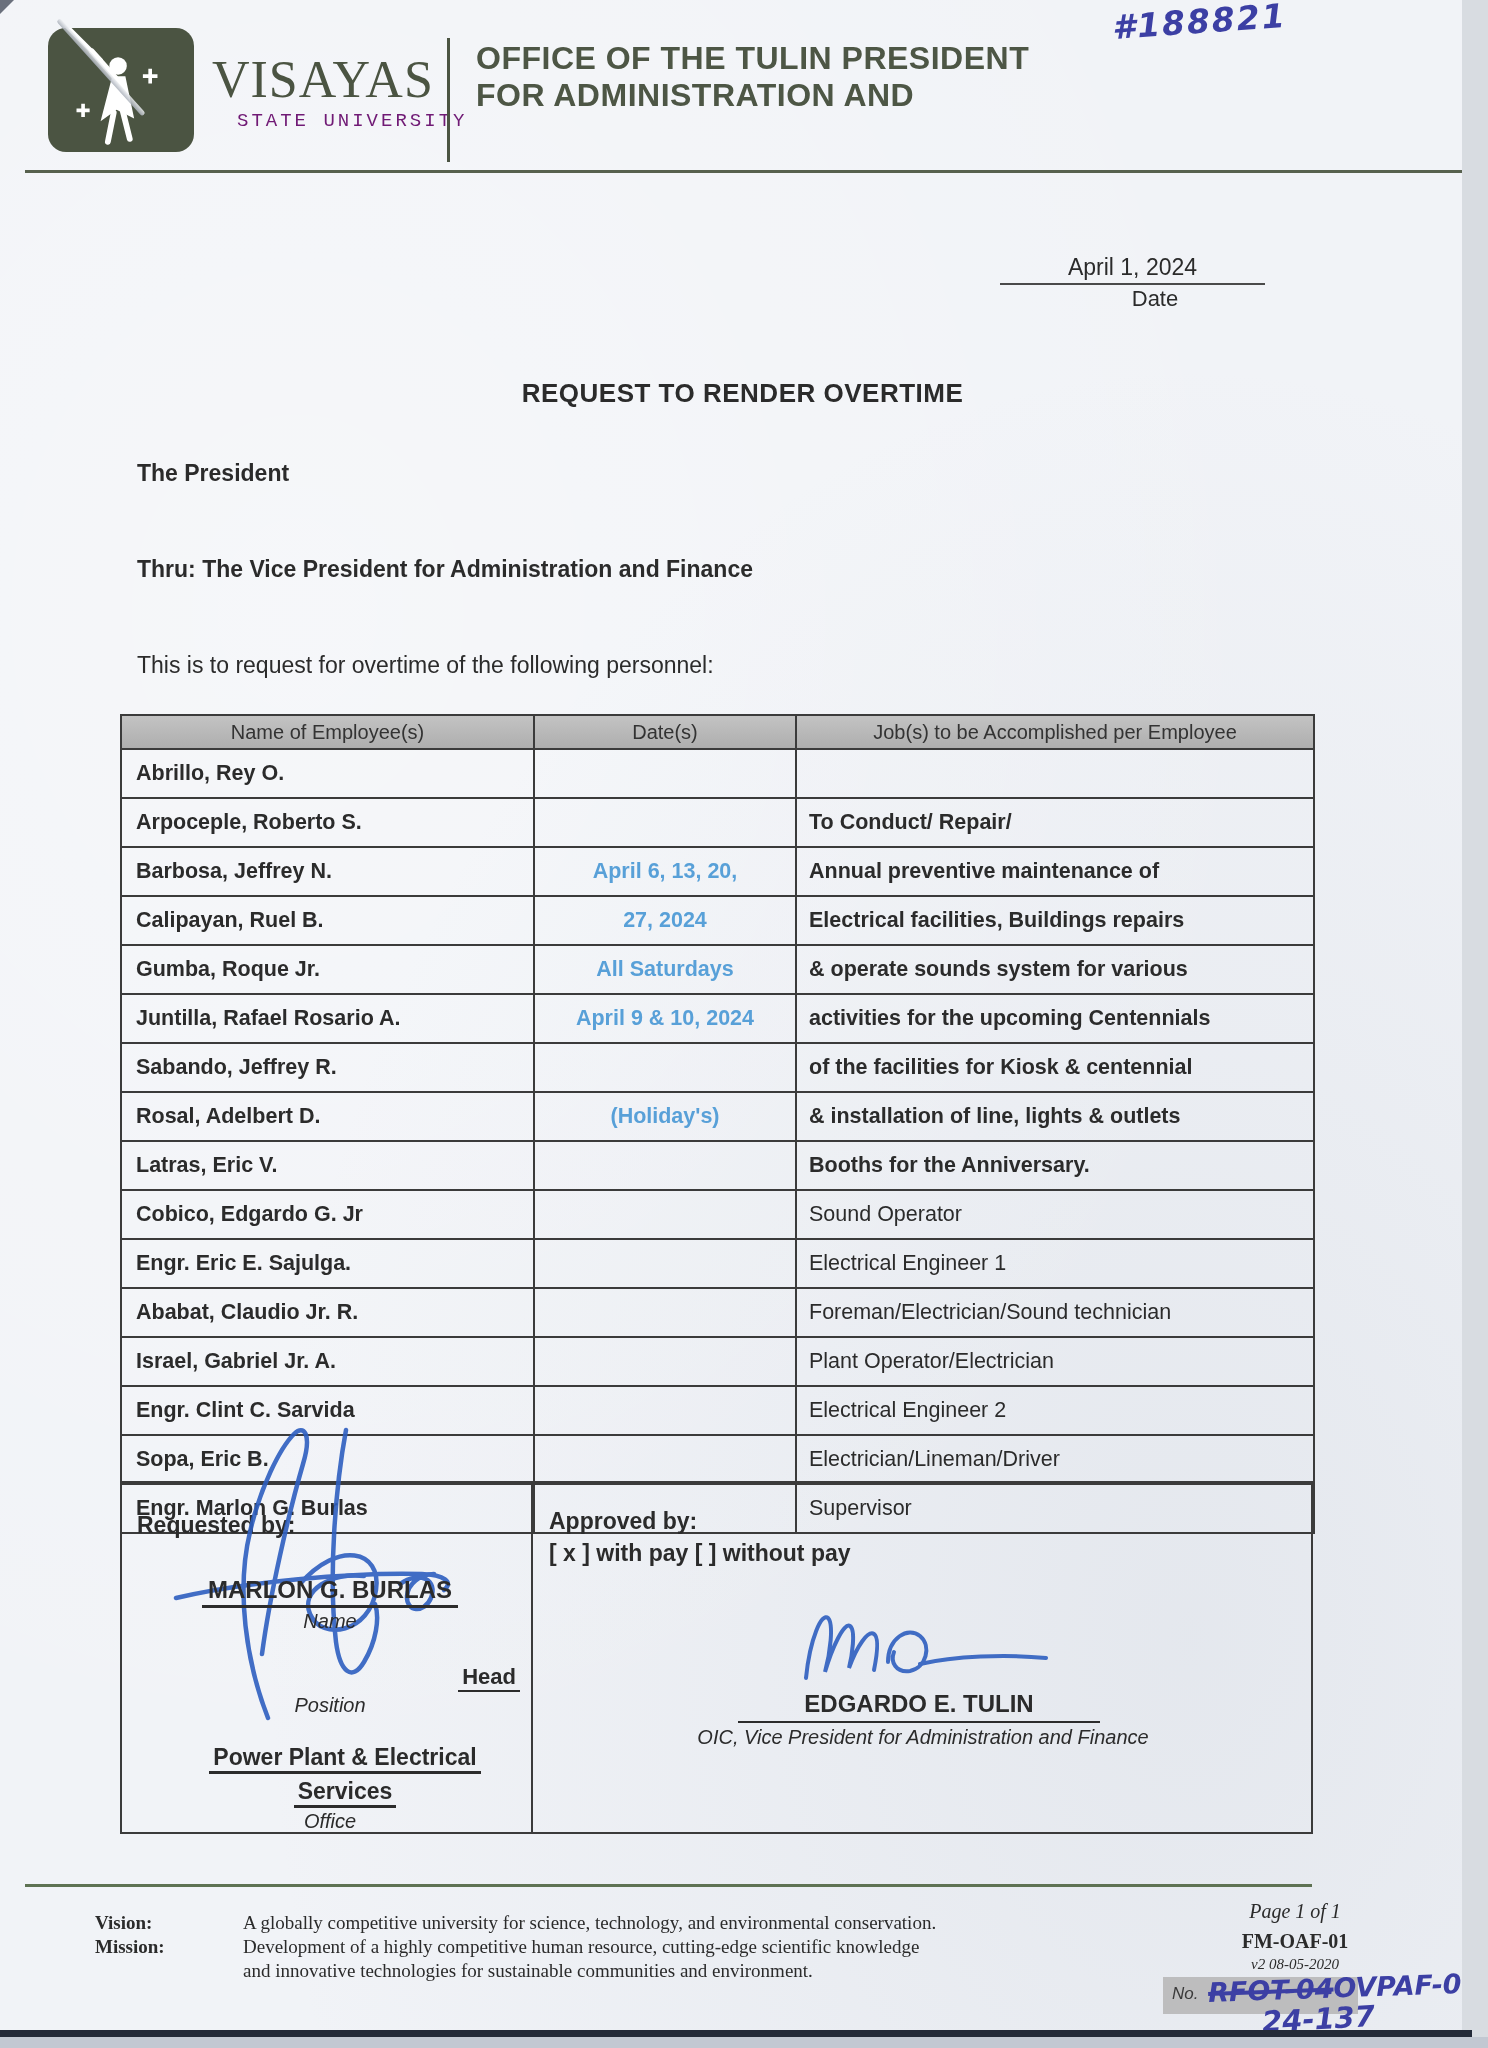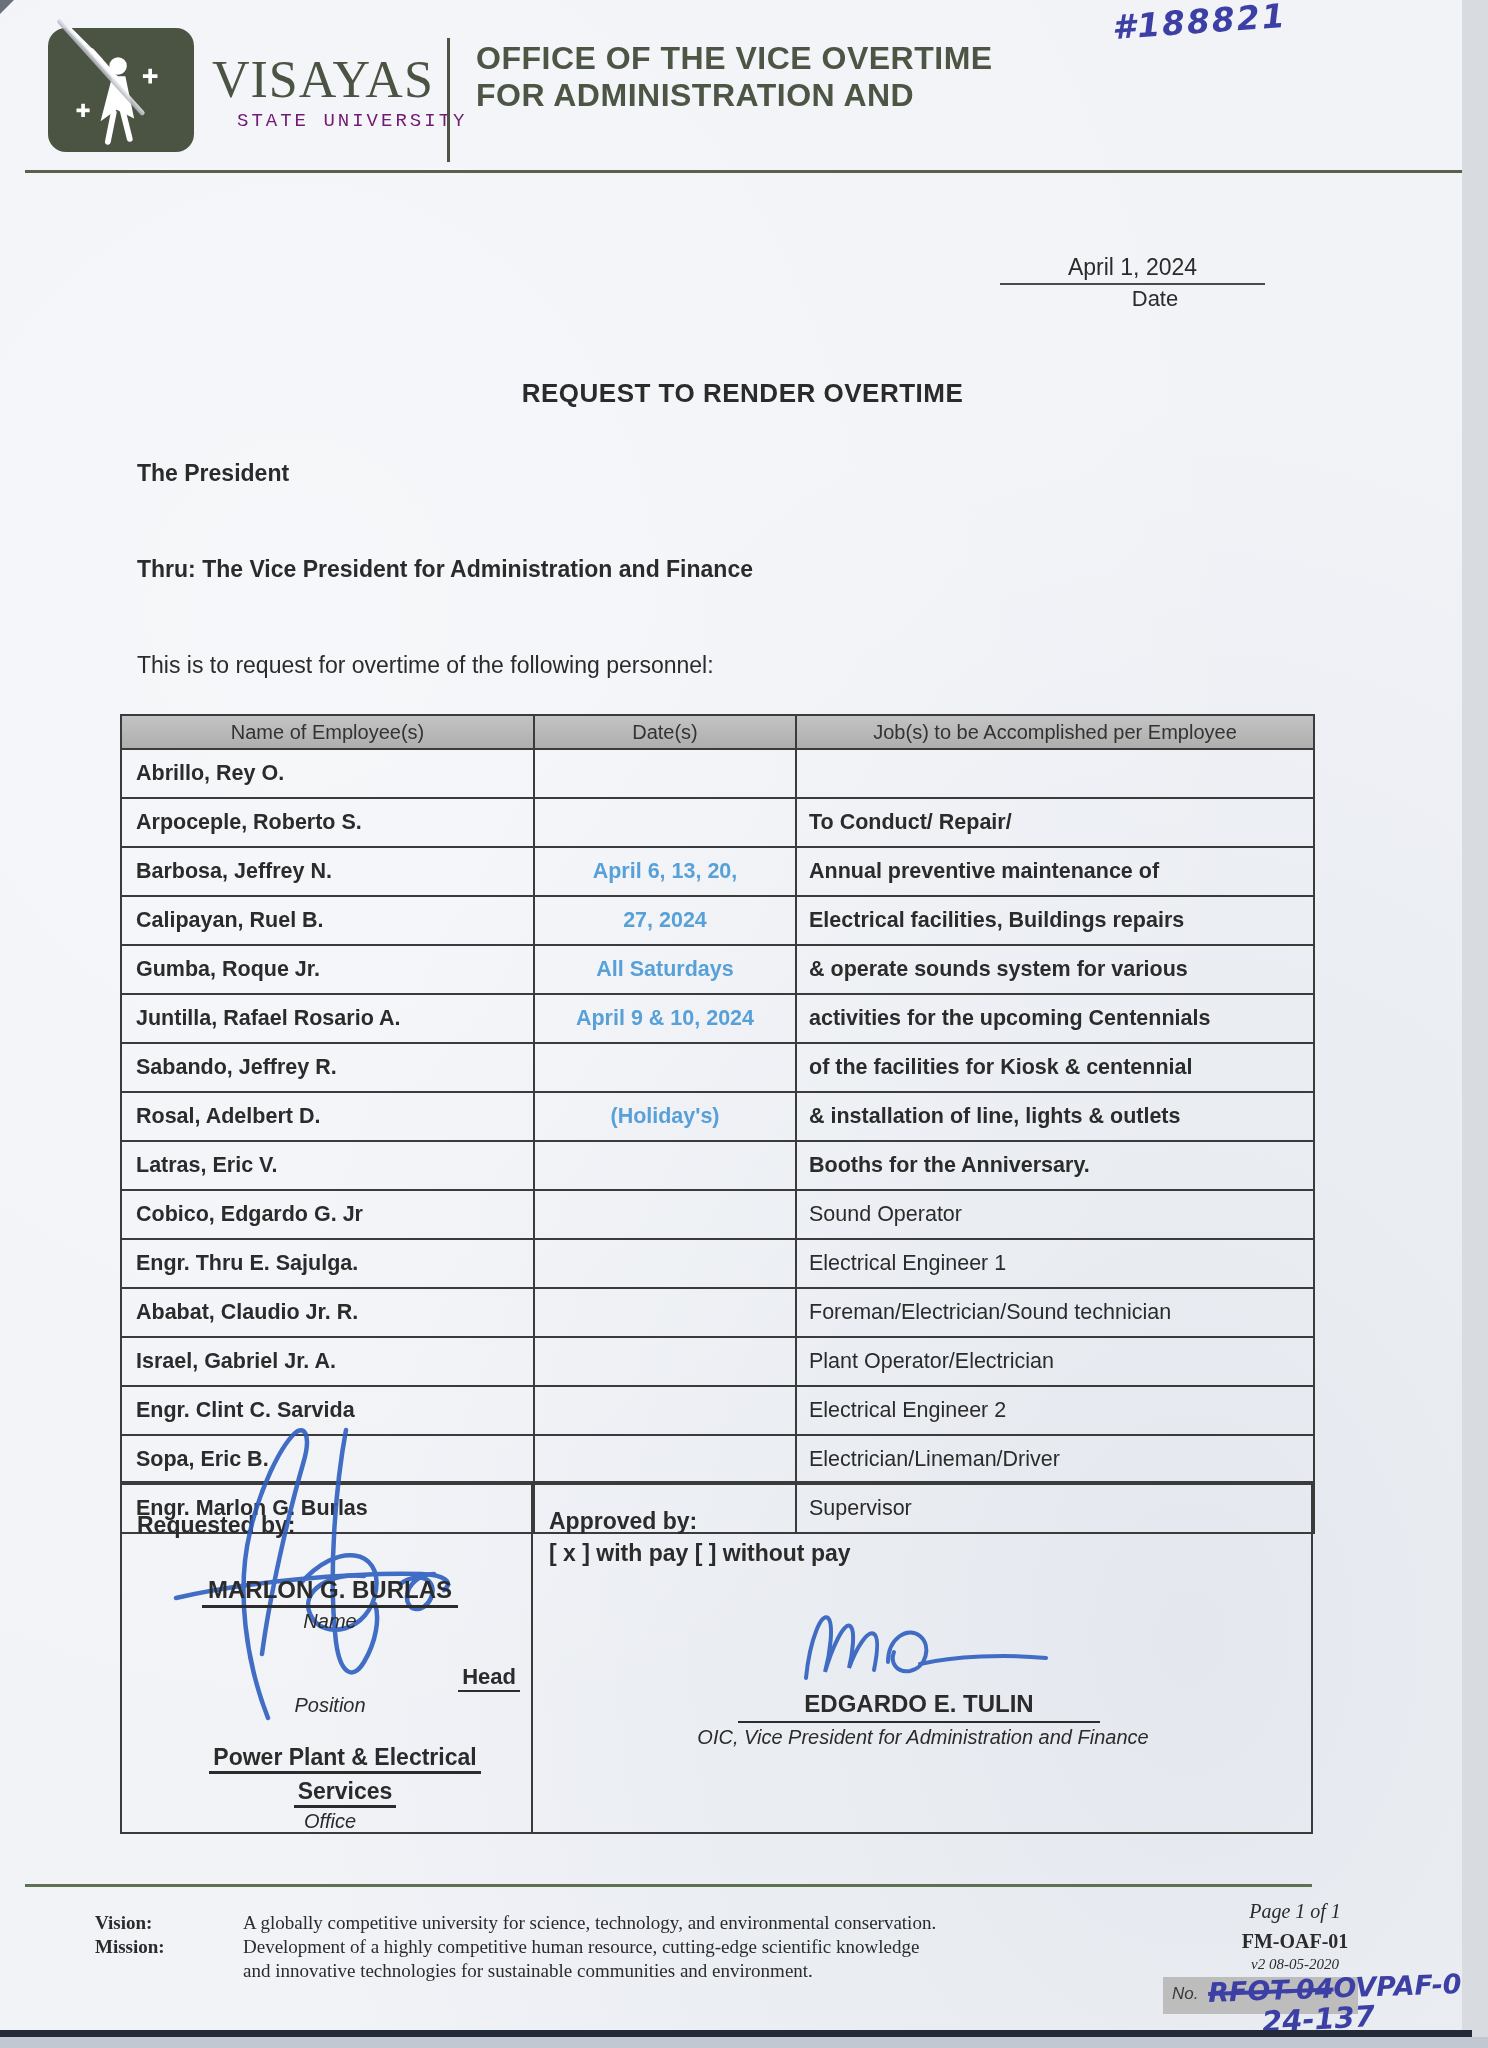--- a/index.html
+++ b/index.html
@@ -117,21 +117,21 @@
         <path d="M70 28 l0 10 M65 33 l10 0" stroke-width="2.5" fill="none"></path>
         <path d="M24 52 l0 9 M19.5 56.5 l9 0" stroke-width="2.5" fill="none"></path>
       </g>
     </svg>
   </div>
   <div class="abs pin"></div>
   <div class="abs uni-name">VISAYAS</div>
   <div class="abs uni-sub">STATE UNIVERSITY</div>
   <div class="abs head-divider"></div>
   <div class="abs office-title">
-    <div>OFFICE OF THE VICE OVERTIME</div>
+    <div>OFFICE OF THE TULIN PRESIDENT</div>
     <div>FOR ADMINISTRATION AND</div>
   </div>
   <div class="abs head-rule"></div>
 
   <div class="abs hand ref-number">#188821</div>
 
   <div class="abs date-line">April 1, 2024</div>
   <div class="abs date-label">Date</div>
 
   <div class="abs doc-title">REQUEST TO RENDER OVERTIME</div>
@@ -207,21 +207,21 @@
       <td class="job-cell">Booths for the Anniversary.</td>
     </tr>
 
     <tr>
       <td class="name-cell">Cobico, Edgardo G. Jr</td>
       <td class="date-cell" style="color: rgb(88, 160, 216);"></td>
       <td class="job-cell job-normal">Sound Operator</td>
     </tr>
 
     <tr>
-      <td class="name-cell">Engr. Thru E. Sajulga.</td>
+      <td class="name-cell">Engr. Eric E. Sajulga.</td>
       <td class="date-cell" style="color: rgb(88, 160, 216);"></td>
       <td class="job-cell job-normal">Electrical Engineer 1</td>
     </tr>
 
     <tr>
       <td class="name-cell">Ababat, Claudio Jr. R.</td>
       <td class="date-cell" style="color: rgb(88, 160, 216);"></td>
       <td class="job-cell job-normal">Foreman/Electrician/Sound technician</td>
     </tr>
 

